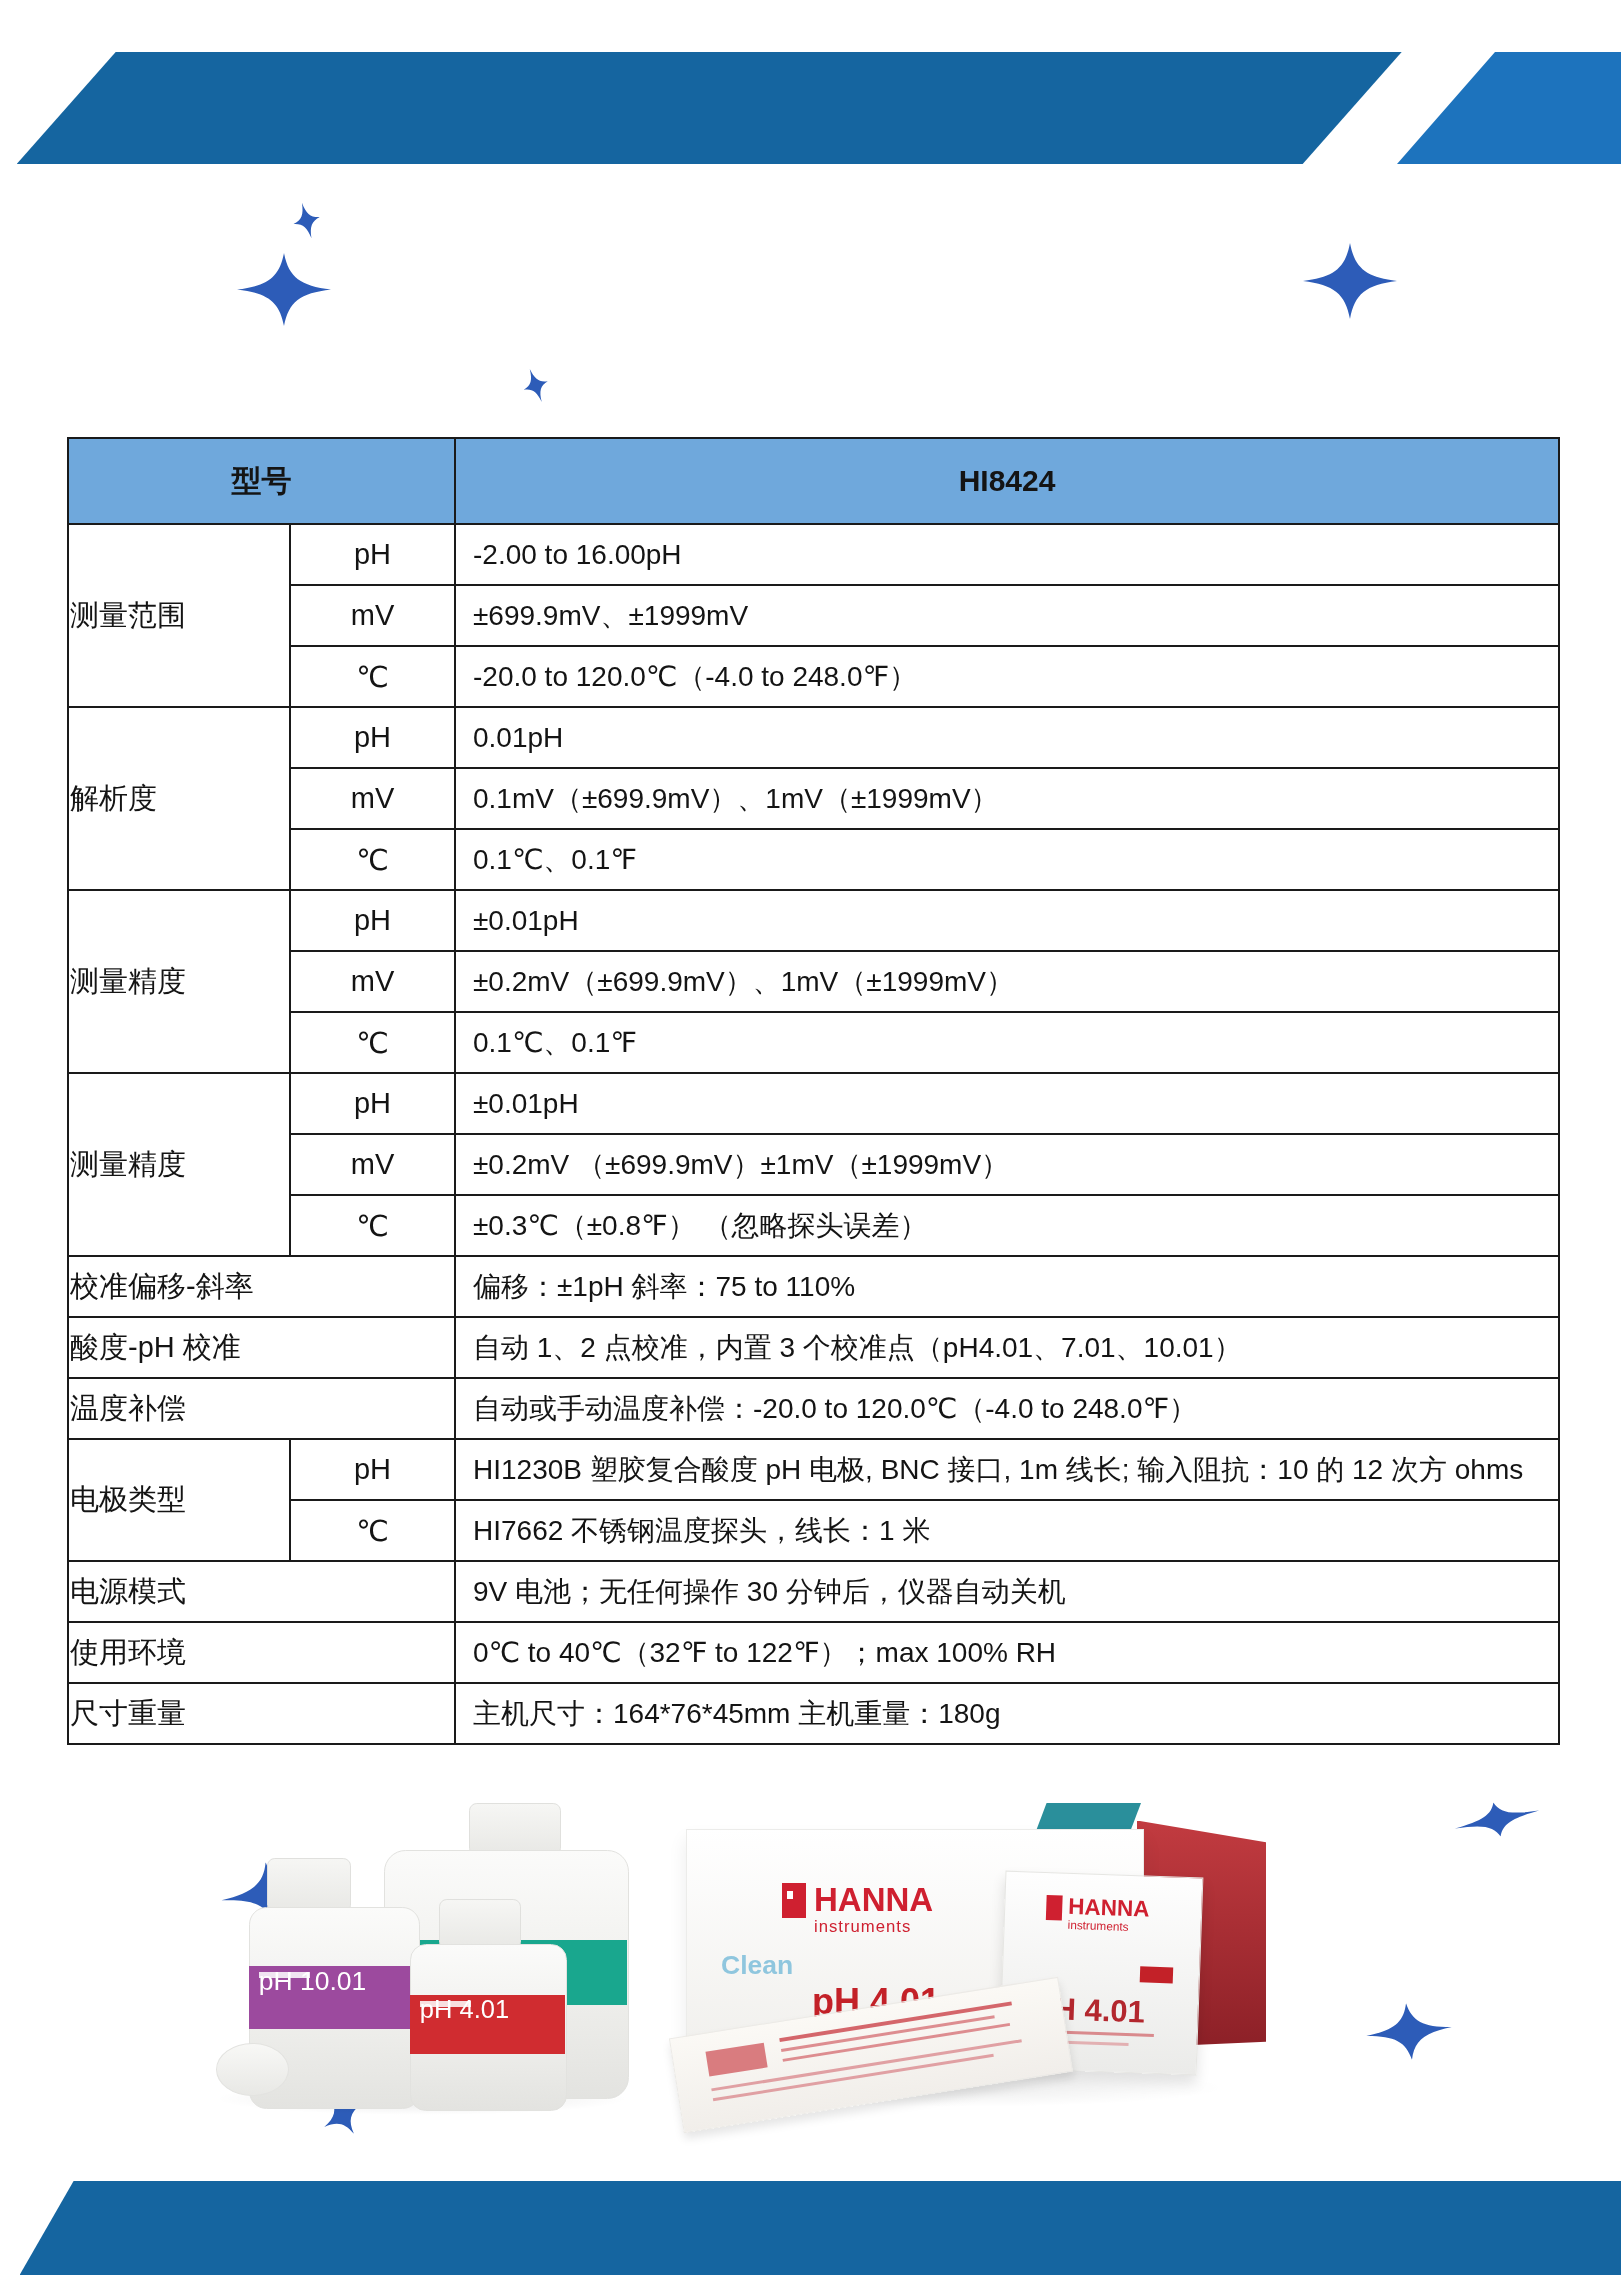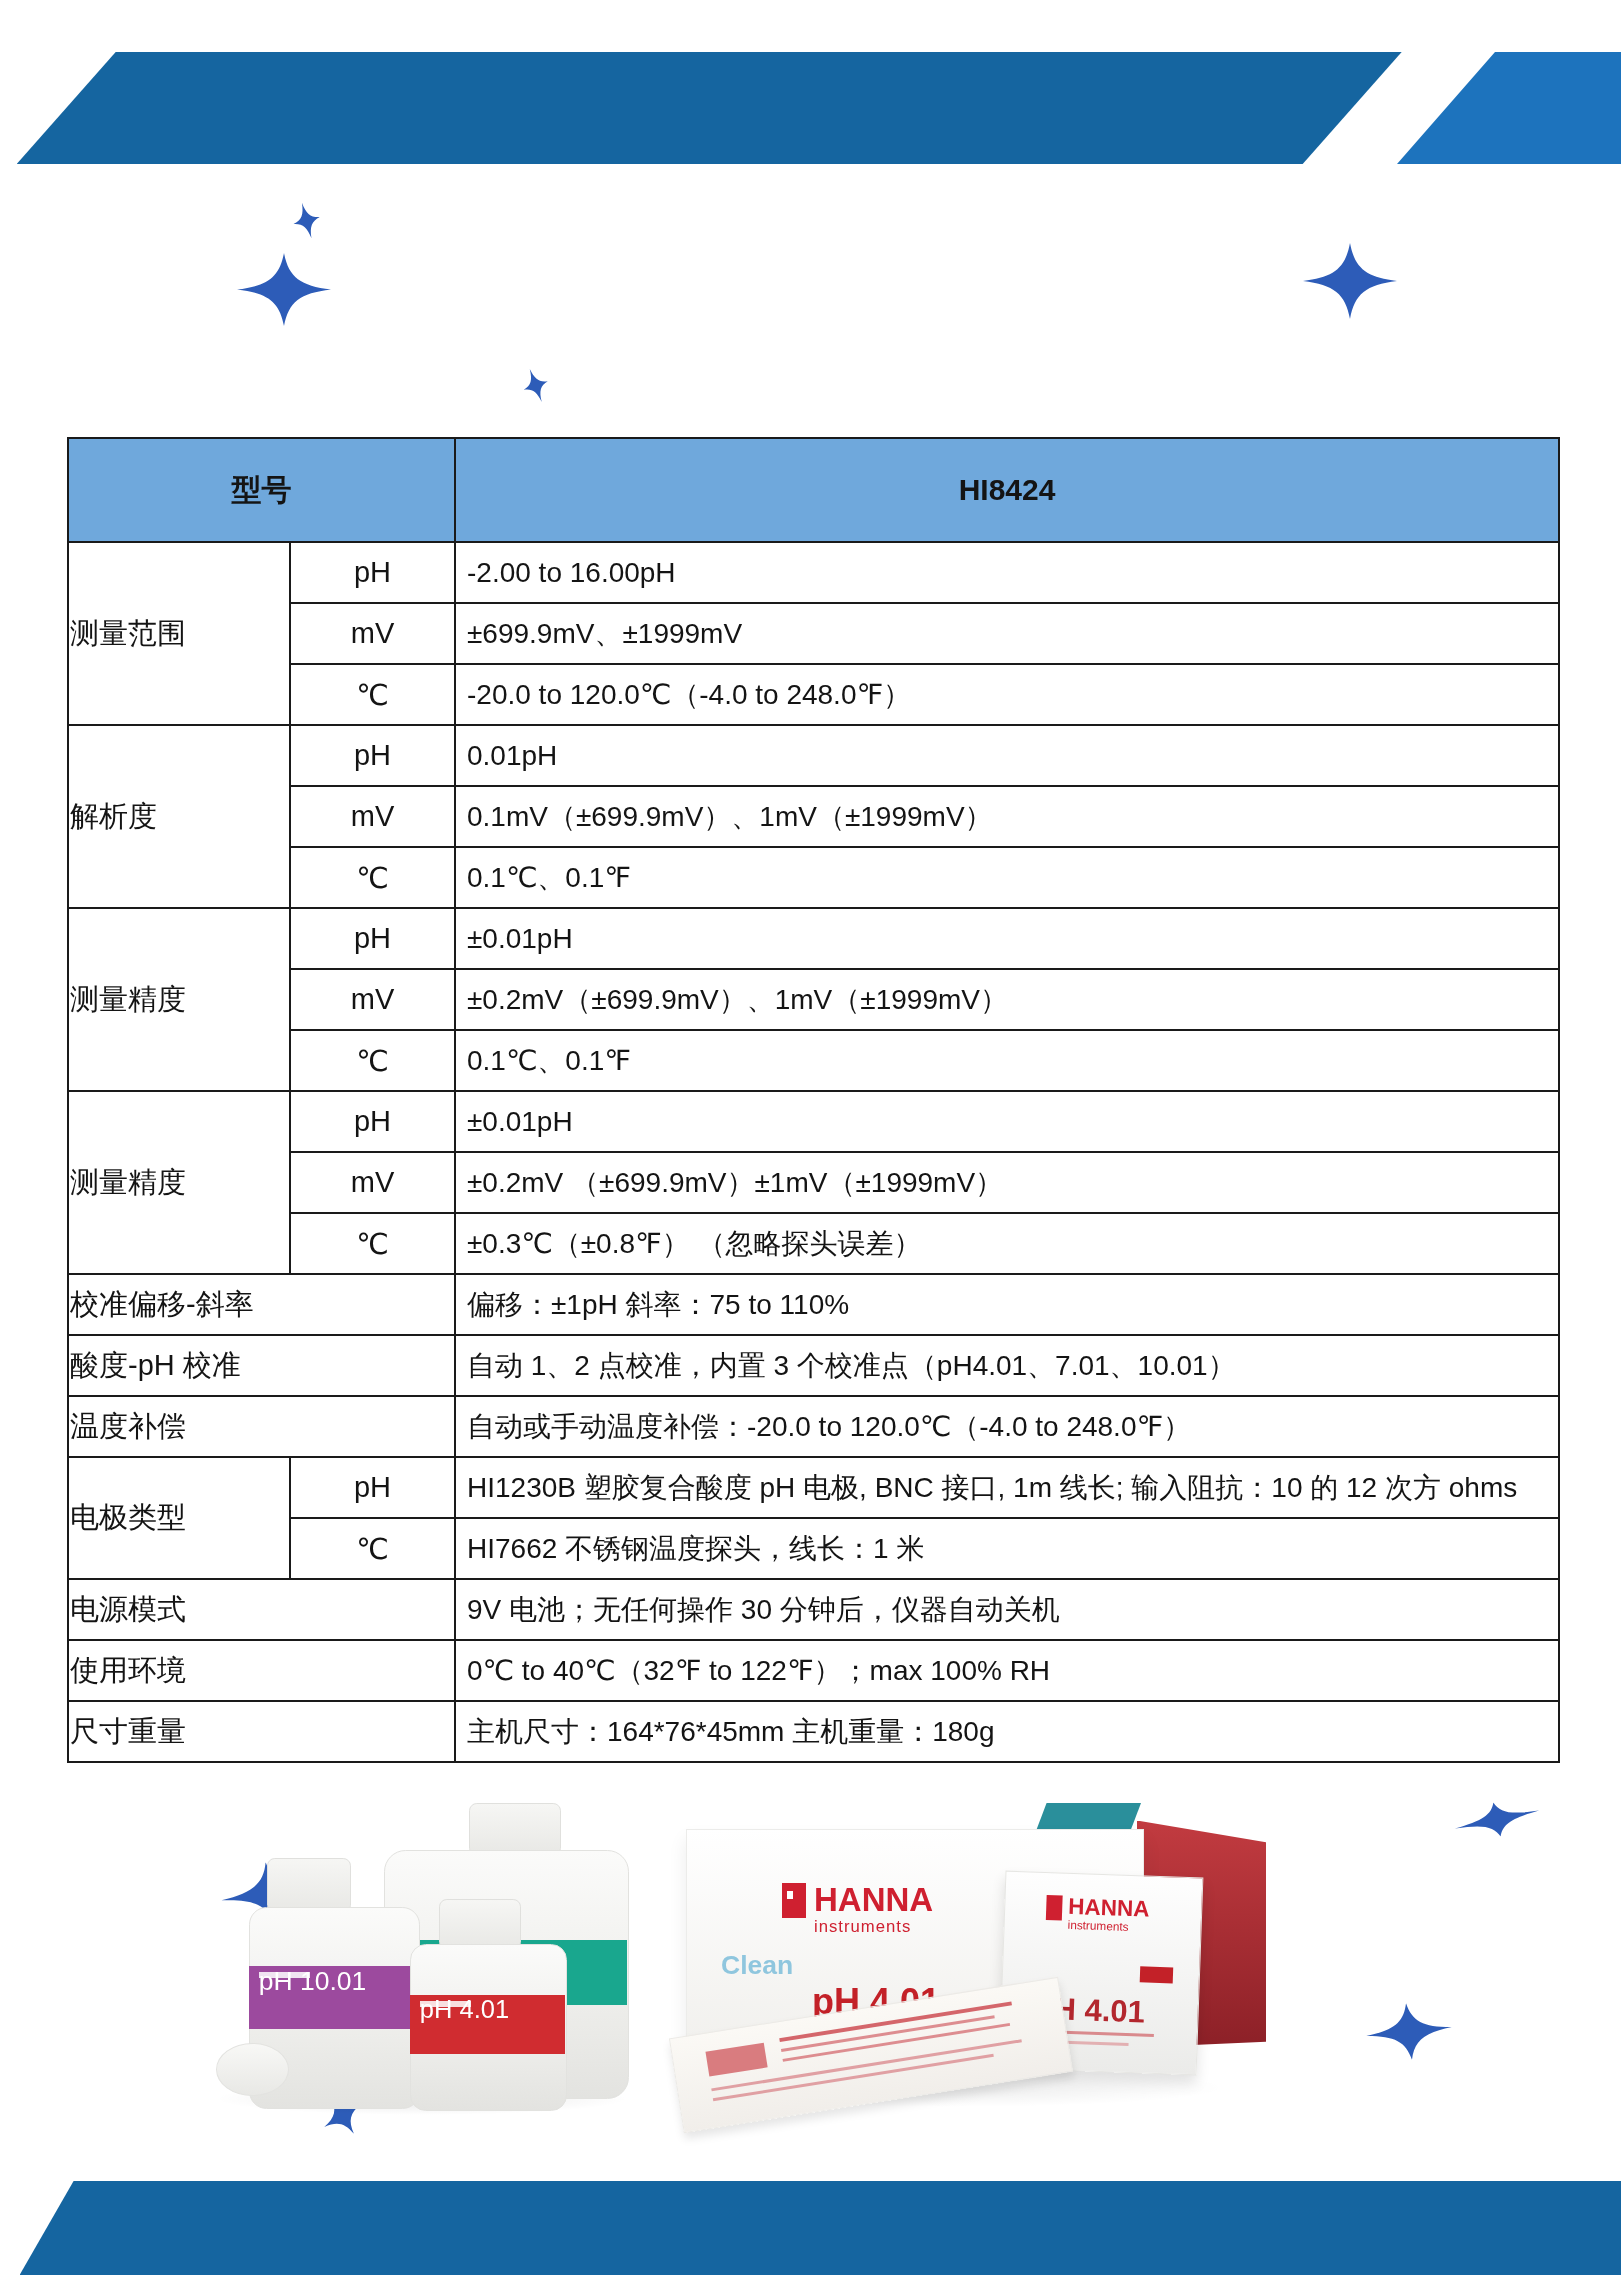--- a/index.html
+++ b/index.html
@@ -34,28 +34,28 @@
   .sparkle { position:absolute; fill:#2d5cb8; }
 
   
   .spec-table {
     position:absolute; left:67px; top:437px; width:1490px;
     border-collapse:collapse; table-layout:fixed;
     color:#141414; border:2.9px solid #1a1a1a;
   }
   .spec-table td { border:2px solid #1a1a1a; overflow:hidden; }
   .spec-table tr { height:61px; }
-  .spec-table tr.h-row { height:104px; }
+  .spec-table tr.h-row { height:86px; }
   .h-row td {
     background:#6fa8dc; font-weight:bold; text-align:center;
     font-size:30px;
   }
   .c-sec  { font-size:29px; }
   .c-param{ text-align:center; font-size:29px; }
-  .c-value{ text-align:left; font-size:28px; padding-left:11px; white-space:nowrap; }
+  .c-value{ text-align:left; font-size:28px; padding-left:17px; white-space:nowrap; }
   tr.sec-top td { border-top:2.9px solid #1a1a1a; }
 
   
   .photo { position:absolute; left:0; top:1803px; width:1621px; height:333px; }
   .photo * { position:absolute; }
   .shadow-floor { left:216px; top:279px; width:412px; height:33px; border-radius:50%;
     background:radial-gradient(closest-side, rgba(0,0,0,0.10), rgba(0,0,0,0)); }
   .shadow-floor2 { left:676px; top:265px; width:549px; height:39px; border-radius:50%;
     background:radial-gradient(closest-side, rgba(0,0,0,0.08), rgba(0,0,0,0)); }
 

